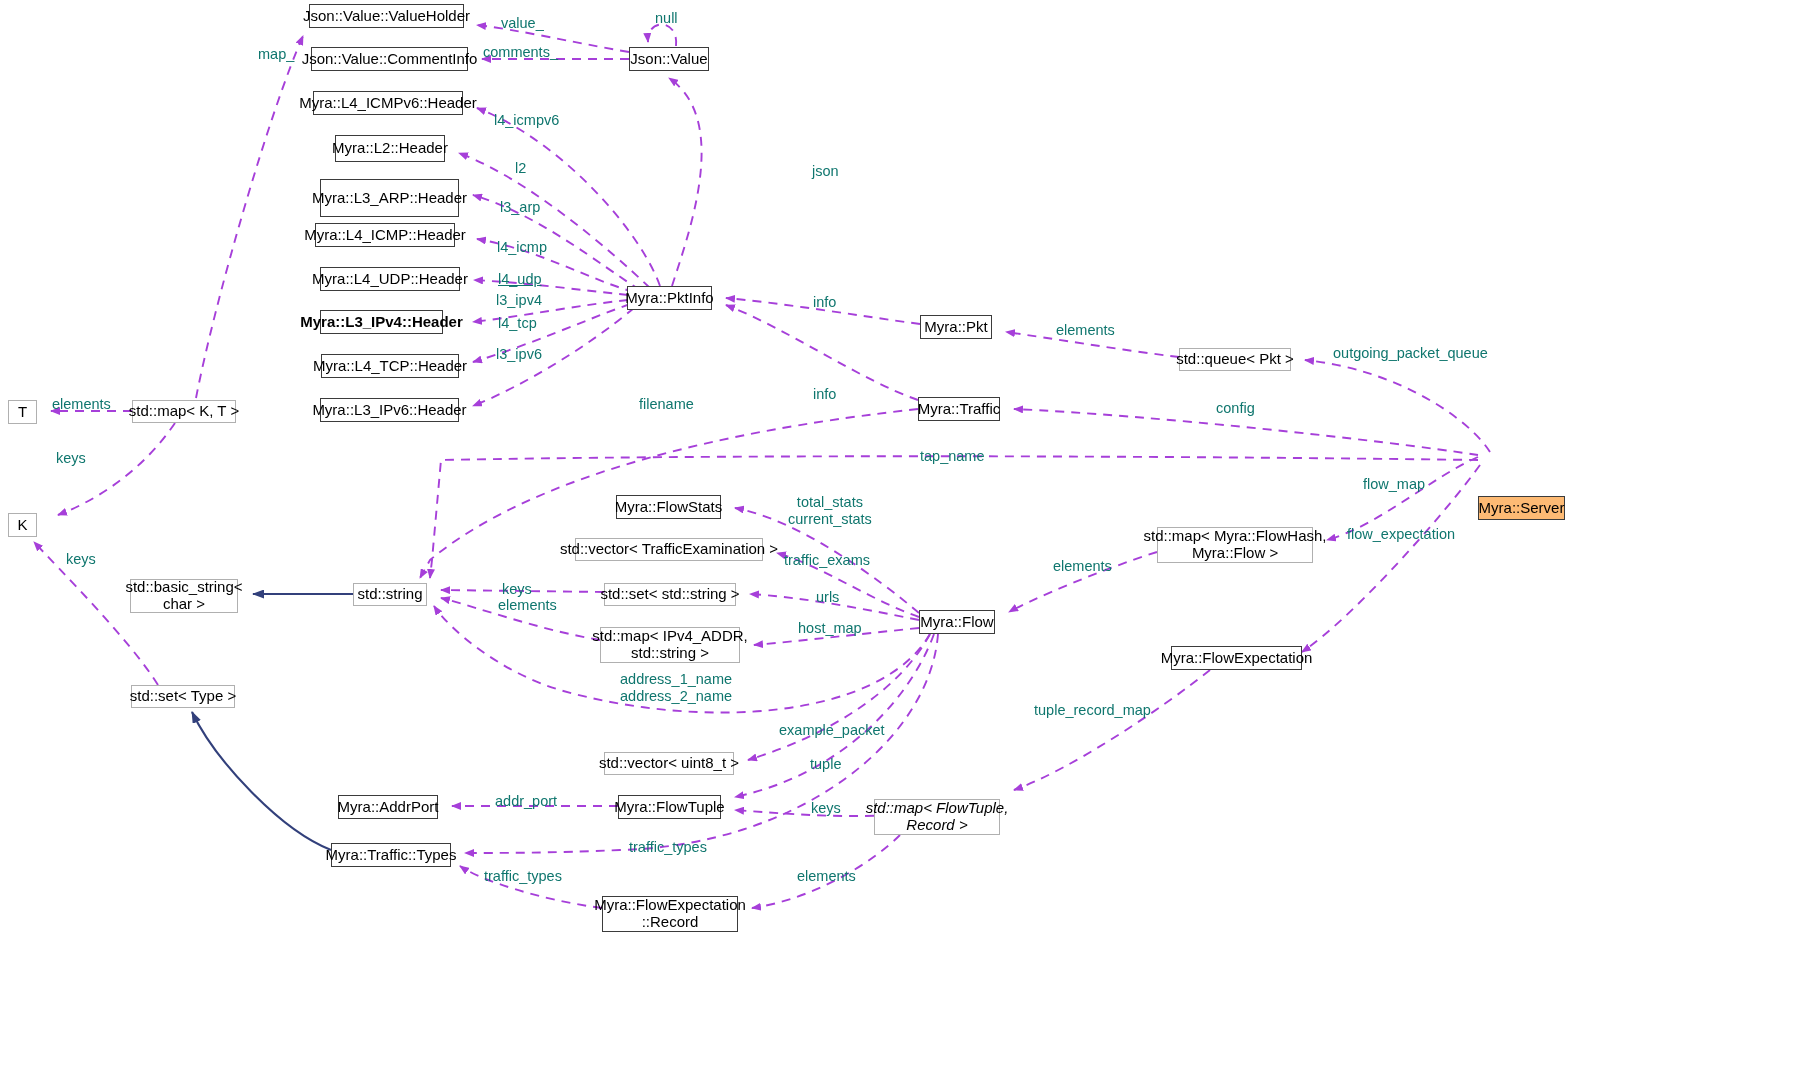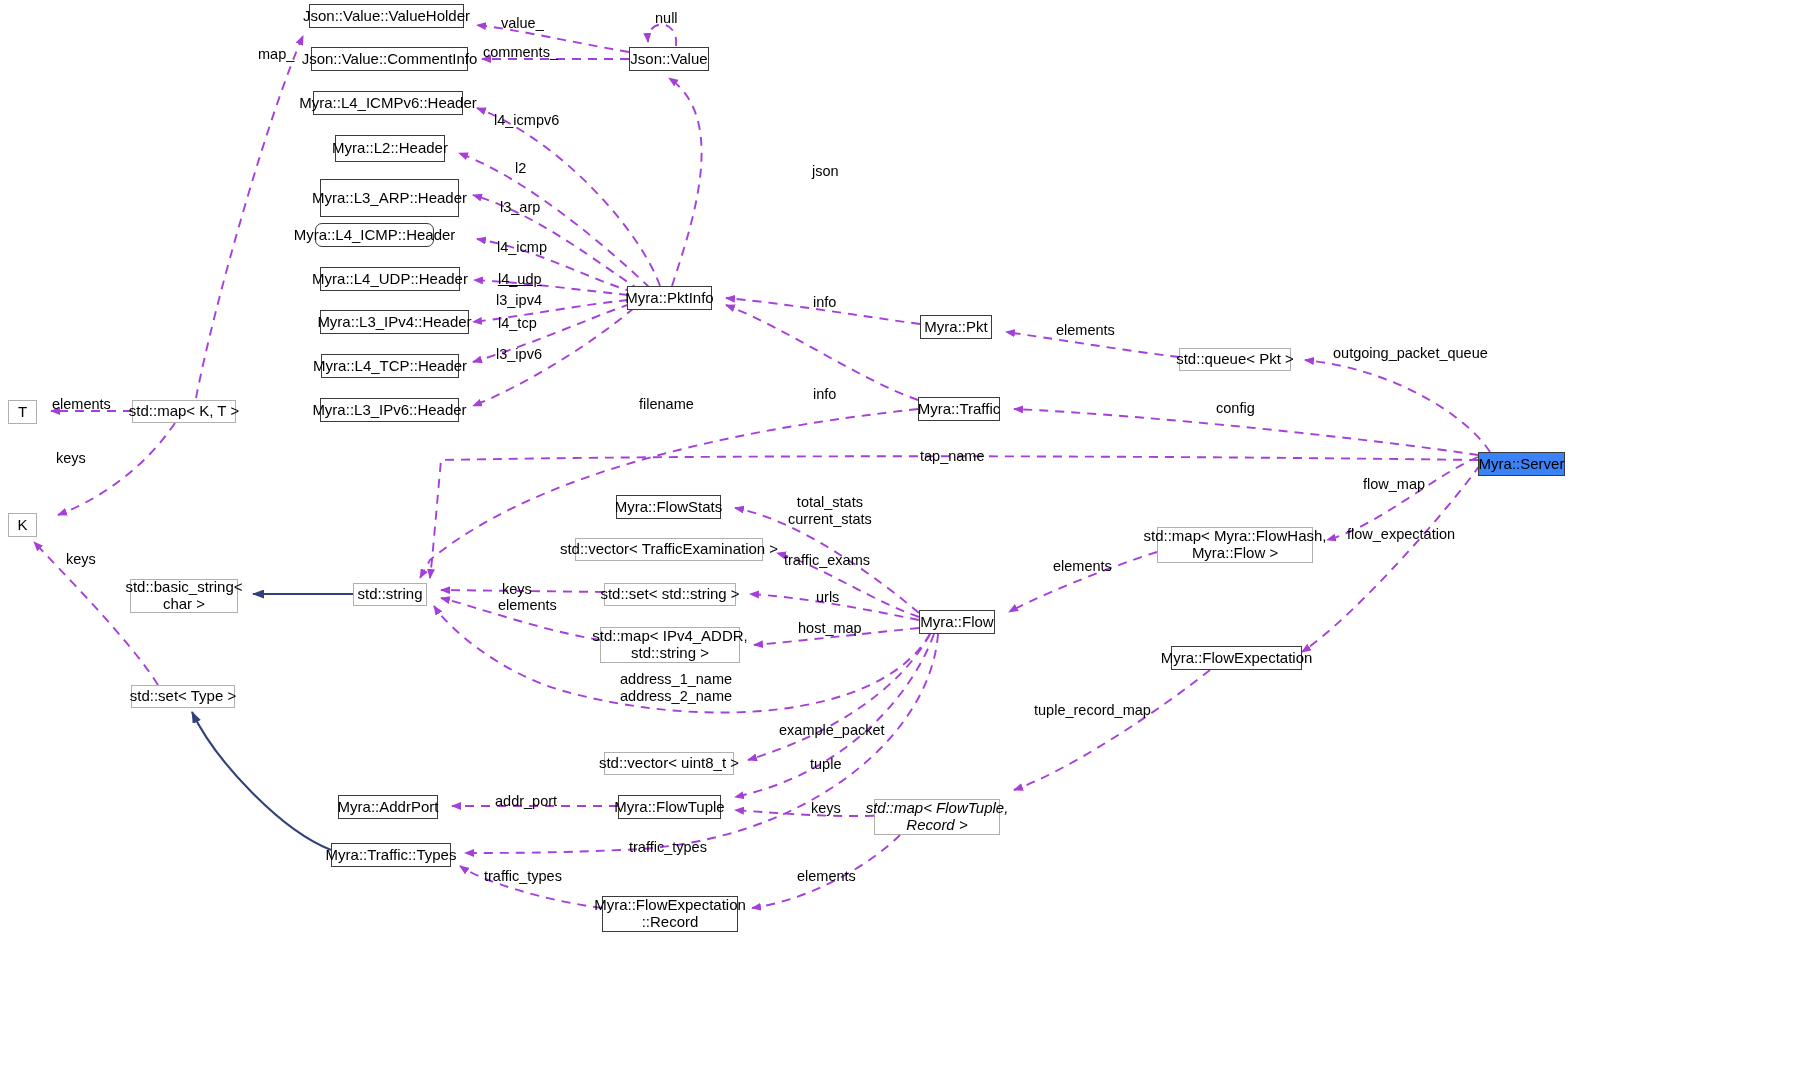--- a/index.html
+++ b/index.html
@@ -38,26 +38,27 @@
     letter-spacing: 0px;
   }
   .node.class-node {
     border: 1.6px solid #3b3b3b;
   }
   .node.template-node {
     border: 1.3px solid #b0b0b0;
   }
   .node.current-node {
     border: 1.6px solid #3b3b3b;
-    background: #3b82f6;
+    background: #fdba74;
+    margin-top: 44px;
   }
   .edge-label {
     position: absolute;
     font-size: 14.5px;
-    color: #000000;
+    color: #0f766e;
     background: transparent;
     white-space: pre;
     line-height: 1.15;
     text-align: center;
   }
 </style>
 </head>
 <body>
 
 <div id="diagram-root">
@@ -157,23 +158,23 @@
       <path d="M 331,850 C 280,830 215,760 192,712"></path>
     </g>
   </svg>
 
   <div class="node class-node" style="left:309px;top:4px;width:155px;height:24px;">Json::Value::ValueHolder</div>
   <div class="node class-node" style="left:311px;top:47px;width:157px;height:24px;">Json::Value::CommentInfo</div>
   <div class="node class-node" style="left:629px;top:47px;width:80px;height:24px;">Json::Value</div>
   <div class="node class-node" style="left:313px;top:91px;width:150px;height:24px;">Myra::L4_ICMPv6::Header</div>
   <div class="node class-node" style="left:335px;top:135px;width:110px;height:27px;">Myra::L2::Header</div>
   <div class="node class-node" style="left:320px;top:179px;width:139px;height:38px;">Myra::L3_ARP::Header</div>
-  <div class="node class-node" style="left:315px;top:223px;width:119px;height:24px;border-radius:7px;">Myra::L4_ICMP::Header</div>
+  <div class="node class-node" style="left:315px;top:223px;width:140px;height:24px;">Myra::L4_ICMP::Header</div>
   <div class="node class-node" style="left:320px;top:267px;width:140px;height:24px;">Myra::L4_UDP::Header</div>
-  <div class="node class-node" style="left:320px;top:310px;width:149px;height:24px;">Myra::L3_IPv4::Header</div>
+  <div class="node class-node" style="left:320px;top:310px;width:123px;height:24px;font-weight:bold;">Myra::L3_IPv4::Header</div>
   <div class="node class-node" style="left:321px;top:354px;width:138px;height:24px;">Myra::L4_TCP::Header</div>
   <div class="node class-node" style="left:320px;top:398px;width:139px;height:24px;">Myra::L3_IPv6::Header</div>
   <div class="node class-node" style="left:627px;top:286px;width:85px;height:24px;">Myra::PktInfo</div>
   <div class="node class-node" style="left:920px;top:315px;width:72px;height:24px;">Myra::Pkt</div>
   <div class="node template-node" style="left:1179px;top:348px;width:112px;height:23px;">std::queue&lt; Pkt &gt;</div>
   <div class="node class-node" style="left:918px;top:397px;width:82px;height:24px;">Myra::Traffic</div>
   <div class="node current-node" style="left:1478px;top:452px;width:87px;height:24px;">Myra::Server</div>
   <div class="node template-node" style="left:8px;top:400px;width:29px;height:24px;">T</div>
   <div class="node template-node" style="left:132px;top:400px;width:104px;height:23px;">std::map&lt; K, T &gt;</div>
   <div class="node template-node" style="left:8px;top:513px;width:29px;height:24px;">K</div>

